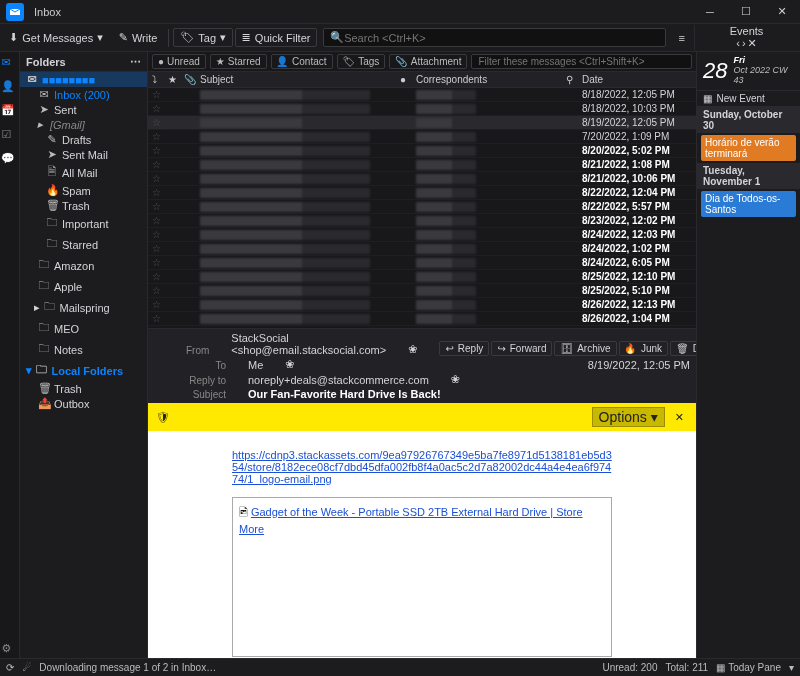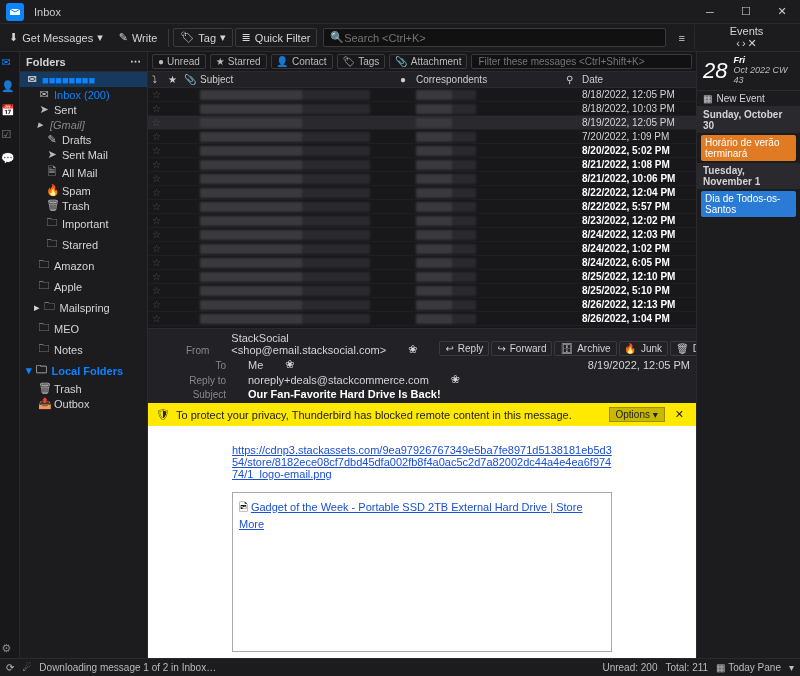--- a/index.html
+++ b/index.html
@@ -51,21 +51,21 @@
 .star { color: #555; cursor: pointer; }
 .bold { font-weight: 700; color: #fff; }
 
 .msgheader { background: #222226; border-top: 1px solid #2a2a2e; padding: 2px 6px; }
 .mh-row { display: flex; align-items: flex-end; gap: 22px; padding: 1px 0; margin-left: 32px; }
 .mh-label { width: 40px; text-align: right; color: #888; font-size: 10px; }
 .mh-actions { margin-left: auto; display: flex; gap: 2px; }
 .mh-actions .tbtn { padding: 1px 5px; font-size: 10px; border-color: #3a3a3e; }
 
 .privacybar { display: flex; align-items: center; gap: 6px; background: #ffe900; color: #222; padding: 4px 8px; font-size: 11px; }
-.privacybar .opt { margin-left: auto; background: #c9b800; border: 1px solid #9a8d00; padding: 1px 6px; font-size: 10px; }
+.privacybar .opt { margin-left: auto; background: #c9b800; border: 1px solid #9a8d00; padding: 1px 6px; font-size: 14px; }
 
 .msgbody { flex: 1; background: #fff; color: #111; padding: 18px 24px; overflow: auto; font-size: 11px; }
 .msgbody a { color: #1a4fd6; text-decoration: underline; }
 .gadget-box { border: 1px solid #aaa; padding: 6px; margin-top: 12px; min-height: 160px; }
 
 .rightcal { width: 104px; background: #1c1c1f; border-left: 1px solid #2a2a2e; display: flex; flex-direction: column; }
 .cal-top { display: flex; align-items: center; padding: 4px 6px; gap: 6px; border-bottom: 1px solid #2a2a2e; font-style: italic; }
 .cal-day { font-size: 22px; font-weight: 300; color: #fff; }
 .cal-sub { font-size: 9px; color: #bbb; line-height: 1.1; }
 .cal-row { display: flex; align-items: center; gap: 4px; padding: 2px 6px; font-size: 10px; border-bottom: 1px solid #2a2a2e; }
@@ -455,21 +455,20 @@
           <span>❀</span>
         </div>
         <div class="mh-row">
           <span class="mh-label">Subject</span>
           <span style="font-weight:600;color:#fff">Our Fan-Favorite Hard Drive Is Back!</span>
         </div>
       </div>
 
       <div class="privacybar">
         <span>🛡</span>
-        <span>To protect your privacy, Thunderbird has blocked remote content in this message.</span>
         <span class="opt"><span>Options</span> ▾</span>
         <span style="padding:0 4px">✕</span>
       </div>
 
       <div class="msgbody">
         <div style="max-width:380px;margin:0 auto;">
           <a style="word-break:break-all;display:block">https://cdnp3.stackassets.com/9ea97926767349e5ba7fe8971d5138181eb5d354/store/8182ece08cf7dbd45dfa002fb8f4a0ac5c2d7a82002dc44a4e4ea6f97474/1_logo-email.png</a>
           <div class="gadget-box">
             <span>🖻</span>
             <a>Gadget of the Week - Portable SSD 2TB External Hard Drive | Store More</a>

